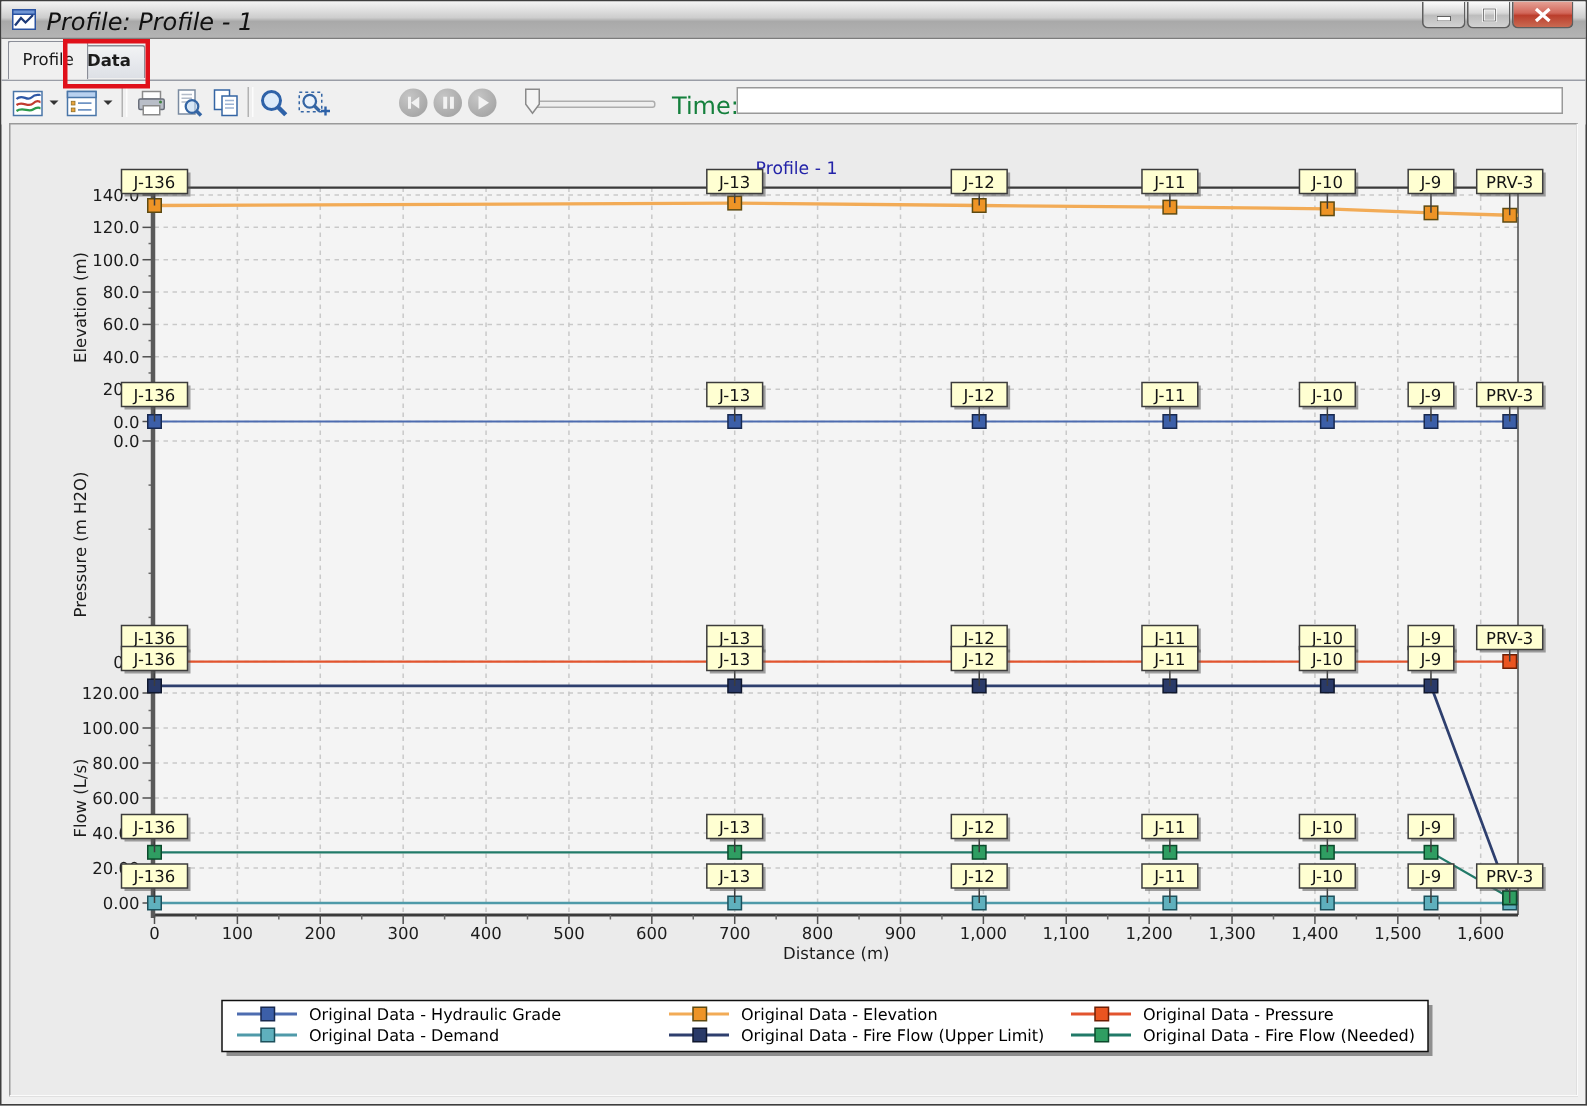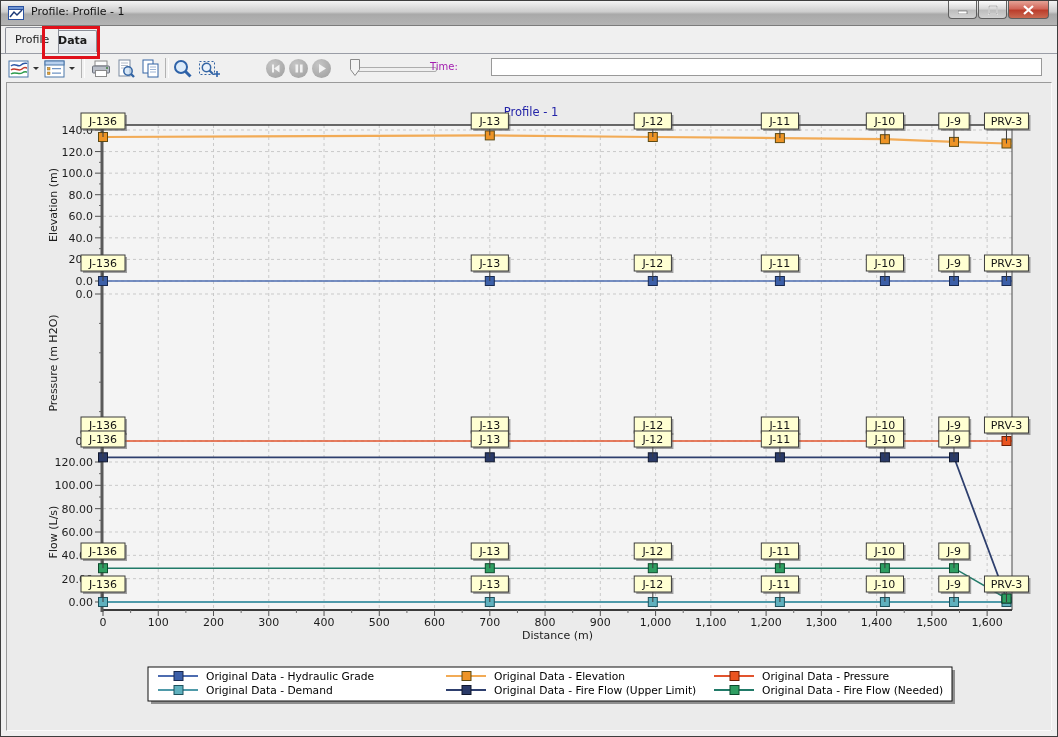--- a/index.html
+++ b/index.html
@@ -4,21 +4,21 @@
 <style>
   html,body{margin:0;padding:0;width:1058px;height:737px;overflow:hidden;
     font-family:"DejaVu Sans",sans-serif;background:#9a9a9a;}
   .window{position:absolute;inset:0;box-sizing:border-box;border:1px solid #3e3e3e;
     background:#f0f0f0;}
   
   .titlebar{position:relative;height:24px;
     background:linear-gradient(#f4f4f4,#cdcdcd 45%,#a9a9a9 55%,#b4b4b4);
     border-bottom:1px solid #7c7c7c;}
   .titlebar .appicon{position:absolute;left:7px;top:4px;}
-  .titlebar .titletext{position:absolute;left:30px;top:4px;font-size:11px;color:#111;}
+  .titlebar .titletext{position:absolute;left:30px;top:4px;font-size:16px;color:#111;font-style:italic;}
   .winbtns{position:absolute;right:8px;top:0;display:flex;}
   .winbtn{width:29px;height:18px;border:1px solid #5e5e5e;border-top:none;
     border-radius:0 0 4px 4px;margin-left:1px;
     background:linear-gradient(#fdfdfd,#d8d8d8 45%,#bdbdbd 55%,#d2d2d2);
     display:flex;align-items:center;justify-content:center;box-sizing:border-box;}
   .winbtn.close{width:41px;background:linear-gradient(#e5a296,#d2675a 45%,#bb3e2c 55%,#c96a52);}
   
   .tabbar{position:relative;height:27px;background:#f0f0f0;}
   .tab{position:absolute;box-sizing:border-box;height:22px;top:4px;padding:3px 9px 0 9px;
     font-size:11px;color:#1b1b1b;border:1px solid #8b8e98;border-bottom:none;
@@ -36,21 +36,21 @@
     border-top-color:#333;}
   .tbsep{position:absolute;top:4px;width:2px;height:20px;
     border-left:1px solid #b2b2b2;border-right:1px solid #fcfcfc;}
   .pbtn{position:absolute;top:5px;width:19px;height:19px;border-radius:50%;
     background:radial-gradient(circle at 35% 30%,#c6c6c6,#9d9d9d);display:flex;
     align-items:center;justify-content:center;}
   .slider{position:absolute;left:348px;top:4px;width:90px;height:21px;}
   .slider .track{position:absolute;left:5px;right:2px;top:9px;height:3px;
     background:#efefef;border:1px solid #adadad;border-radius:2px;}
   .slider .thumb{position:absolute;left:0;top:0;}
-  .time-label{position:absolute;left:429px;top:7px;font-size:10px;color:#a21caf;}
+  .time-label{position:absolute;left:447px;top:7px;font-size:16px;color:#15803d;}
   .time-input{position:absolute;left:490px;top:4px;width:551px;height:18px;box-sizing:border-box;
     border:1px solid #999;font-size:11px;padding:0 3px;font-family:"DejaVu Sans",sans-serif;}
   
   #chart-svg{position:absolute;left:0;top:0;z-index:1;pointer-events:none;}
   svg text{font-family:"DejaVu Sans",sans-serif;}
 </style>
 </head>
 <body>
 
 <div class="window">

